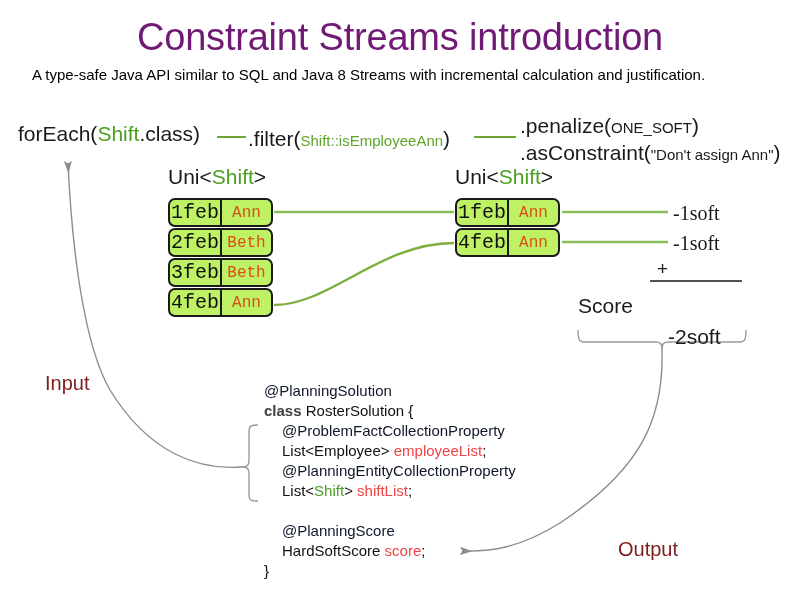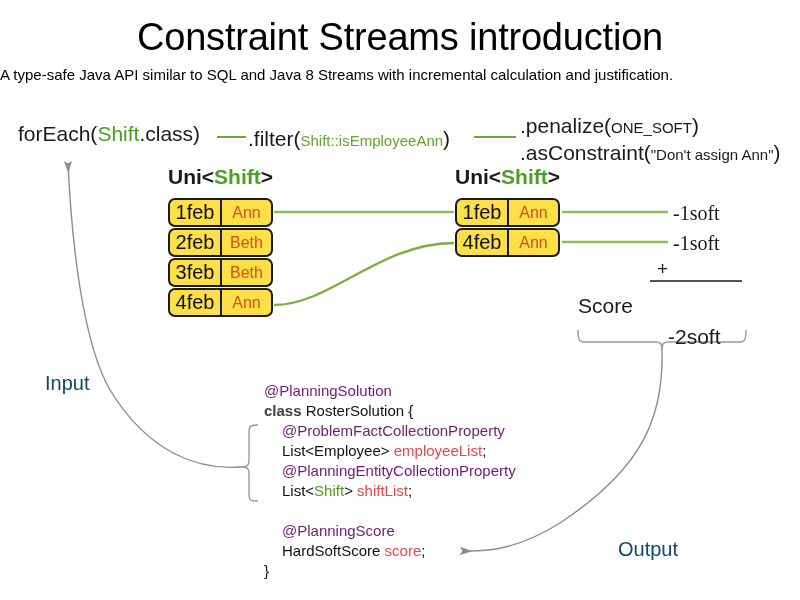--- a/index.html
+++ b/index.html
@@ -9,63 +9,64 @@
     font-family:"Liberation Sans", sans-serif;
     color:#000000;
     overflow:hidden;
     position:relative;
   }
   #stage{position:absolute;left:0;top:0;width:800px;height:600px;}
 
   
   .title{
     position:absolute;left:0;top:16px;width:800px;text-align:center;
-    font-size:38px;font-weight:400;letter-spacing:-0.2px;color:#000000;
+    font-size:38px;font-weight:400;letter-spacing:-0.2px;color:#701a75;
     white-space:nowrap;
   }
   .subtitle{
     position:absolute;left:0;top:66px;width:672px;text-align:center;
-    font-size:15px;font-weight:400;color:#000;white-space:nowrap;
+    font-size:15px;font-weight:400;color:#000;white-space:nowrap;padding-left:32px;
   }
 
   
   #wires{position:absolute;left:0;top:0;width:800px;height:600px;pointer-events:none;}
 
   
   .api{
     position:absolute;white-space:nowrap;font-size:21px;color:#1a1a1a;
     line-height:1;
   }
   .api .gr{color:#4ba022;}
   .api .small{font-size:15px;}
   .api .small.gr{color:#5fa52b;}
   #api-foreach{left:18px;top:123px;}
   #api-filter{left:248px;top:128px;}
   #api-penalize{left:520px;top:115px;}
   #api-asconstraint{left:520px;top:142px;}
 
   
   .uni{
-    position:absolute;font-size:21px;white-space:nowrap;color:#1a1a1a;font-weight:bold;
+    position:absolute;font-size:21px;white-space:nowrap;color:#1a1a1a;
   }
   .uni .gr{color:#4ba022;}
   #uni-left{left:168px;top:165px;}
   #uni-right{left:455px;top:165px;}
 
   
   .shift-col{position:absolute;}
   .shift-row{
     display:flex;
     width:105px;height:29px;
-    background:#fde047;
+    background:#bef264;
     border:2.5px solid #1a1a1a;
     border-radius:7px;
     box-sizing:border-box;
     margin-bottom:1px;
     overflow:hidden;
+    font-family:Liberation Mono, monospace;
   }
   .shift-date{
     width:52px;
     display:flex;align-items:center;justify-content:center;
     font-size:20px;color:#111;
     border-right:2.5px solid #1a1a1a;
     border-radius:4px 0 0 4px;
     box-sizing:border-box;
   }
   .shift-emp{
@@ -89,32 +90,32 @@
   }
   #score-label{
     position:absolute;left:578px;top:294px;font-size:21px;color:#1a1a1a;
   }
   #score-total{
     position:absolute;left:668px;top:294px;font-size:21px;color:#1a1a1a;white-space:nowrap;margin-top:31px;
   }
 
   
   .io{
-    position:absolute;font-size:20px;color:#0c4a6e;white-space:nowrap;
+    position:absolute;font-size:20px;color:#7f1d1d;white-space:nowrap;
   }
   #io-input{left:45px;top:372px;}
   #io-output{left:618px;top:495px;margin-top:43px;}
 
   
   #code{
     position:absolute;left:264px;top:381px;
     font-family:"Liberation Sans", sans-serif;
     font-size:15px;line-height:20px;color:#111;white-space:pre;
   }
-  #code .ann{color:#701a75;margin-top:33px;}
+  #code .ann{color:#0f172a;margin-top:33px;}
   #code .kw{color:#404040;font-weight:bold;}
   #code .gr{color:#4ba022;}
   #code .fld{color:#ef4444;}
   #code .ind{display:inline-block;width:18px;}
   .code-line{height:20px;}
   .code-gap{height:20px;}
 </style>
 </head>
 <body>
 

